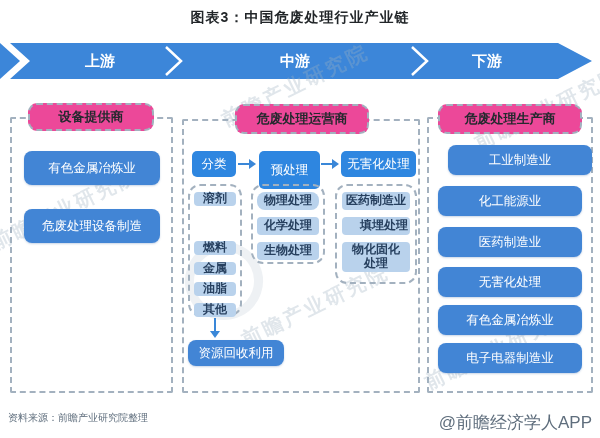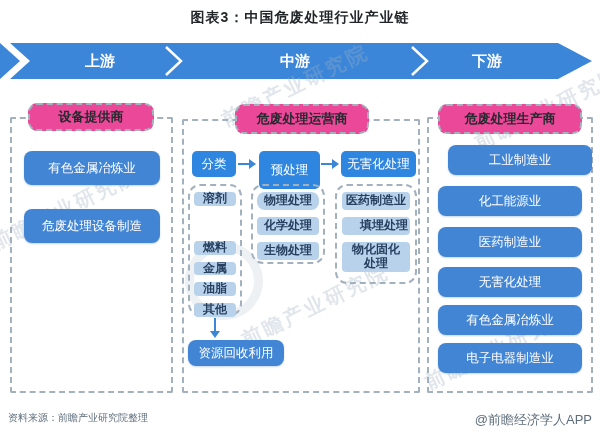--- a/index.html
+++ b/index.html
@@ -36,21 +36,21 @@
     position:absolute; border:2px dashed #a3b1bf; border-radius:12px;
     display:flex; flex-direction:column; align-items:center; padding-top:6px; gap:7px; z-index:2;
   }
   .chip {
     background:#b9d2ec; color:#27405f; border-radius:4px; font-size:12px;
     display:flex; align-items:center; justify-content:center; text-align:center;
     line-height:1.15; font-weight:bold;
   }
   .arrow-svg { position:absolute; z-index:2; }
   .footer-source { position:absolute; top:411px; left:8px; font-size:10px; color:#5f6e7d; }
-  .footer-credit { position:absolute; top:411px; right:8px; font-size:13px; color:#5f6e7d; }
+  .footer-credit { position:absolute; top:411px; right:8px; font-size:17px; color:#5f6e7d; }
 
   .watermark {
     position:absolute; color:rgba(160,176,192,0.32); font-size:20px; font-weight:bold;
     letter-spacing:3px; transform:rotate(-26deg); white-space:nowrap; z-index:1; pointer-events:none;
   }
   .watermark-circle {
     position:absolute; width:78px; height:78px; border:9px solid rgba(160,176,192,0.18);
     border-radius:50%; transform:rotate(-26deg); z-index:1; pointer-events:none;
   }
 </style>

